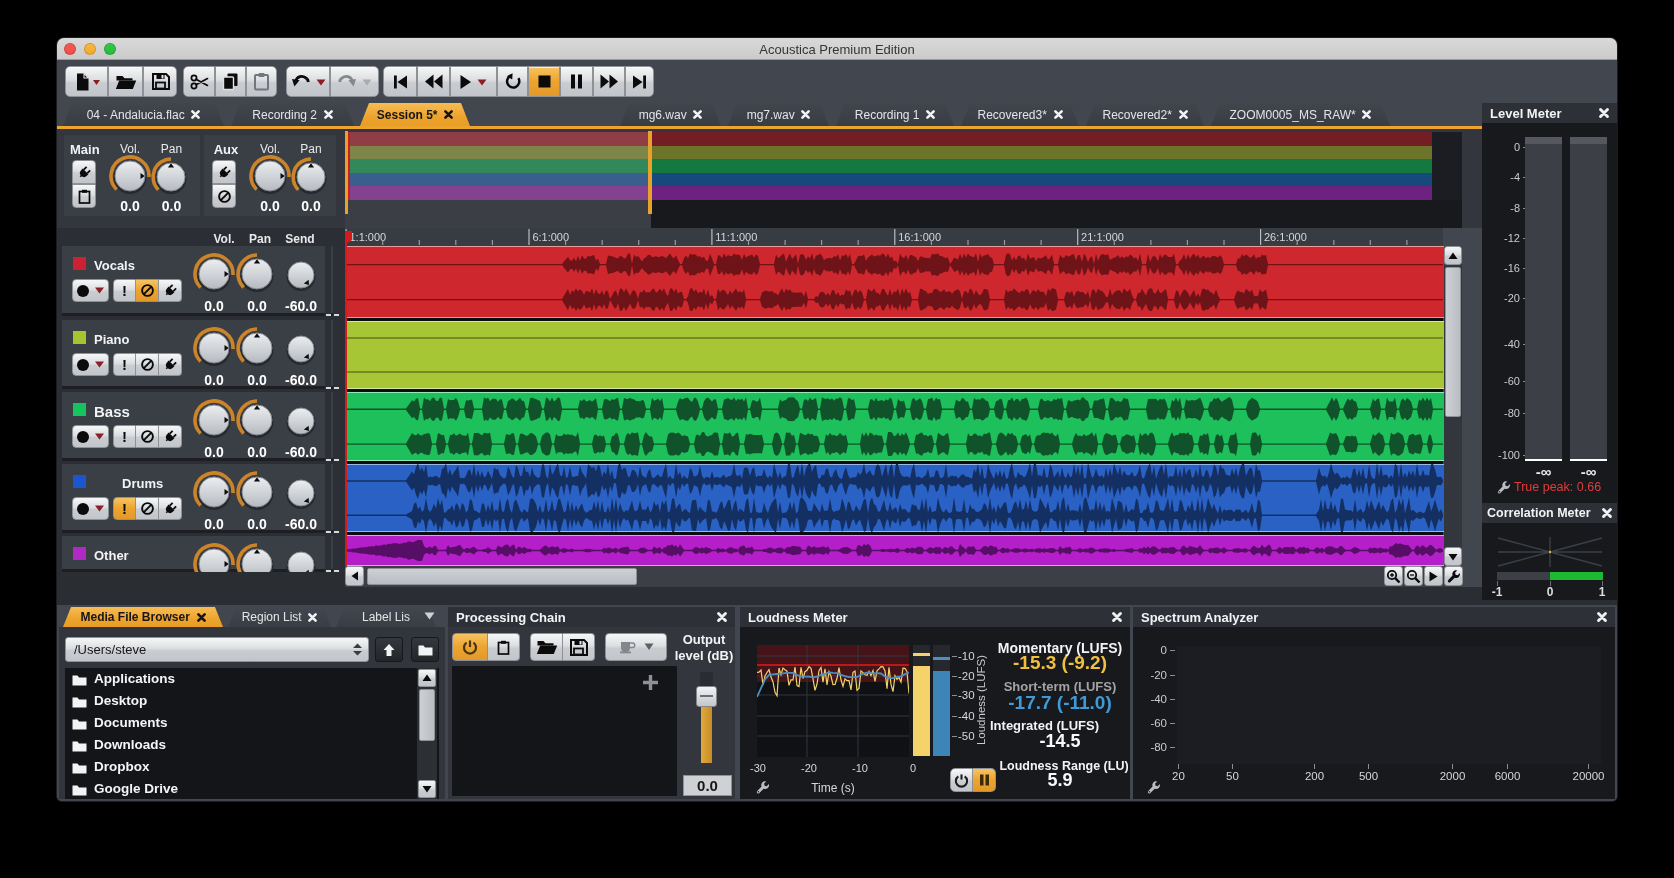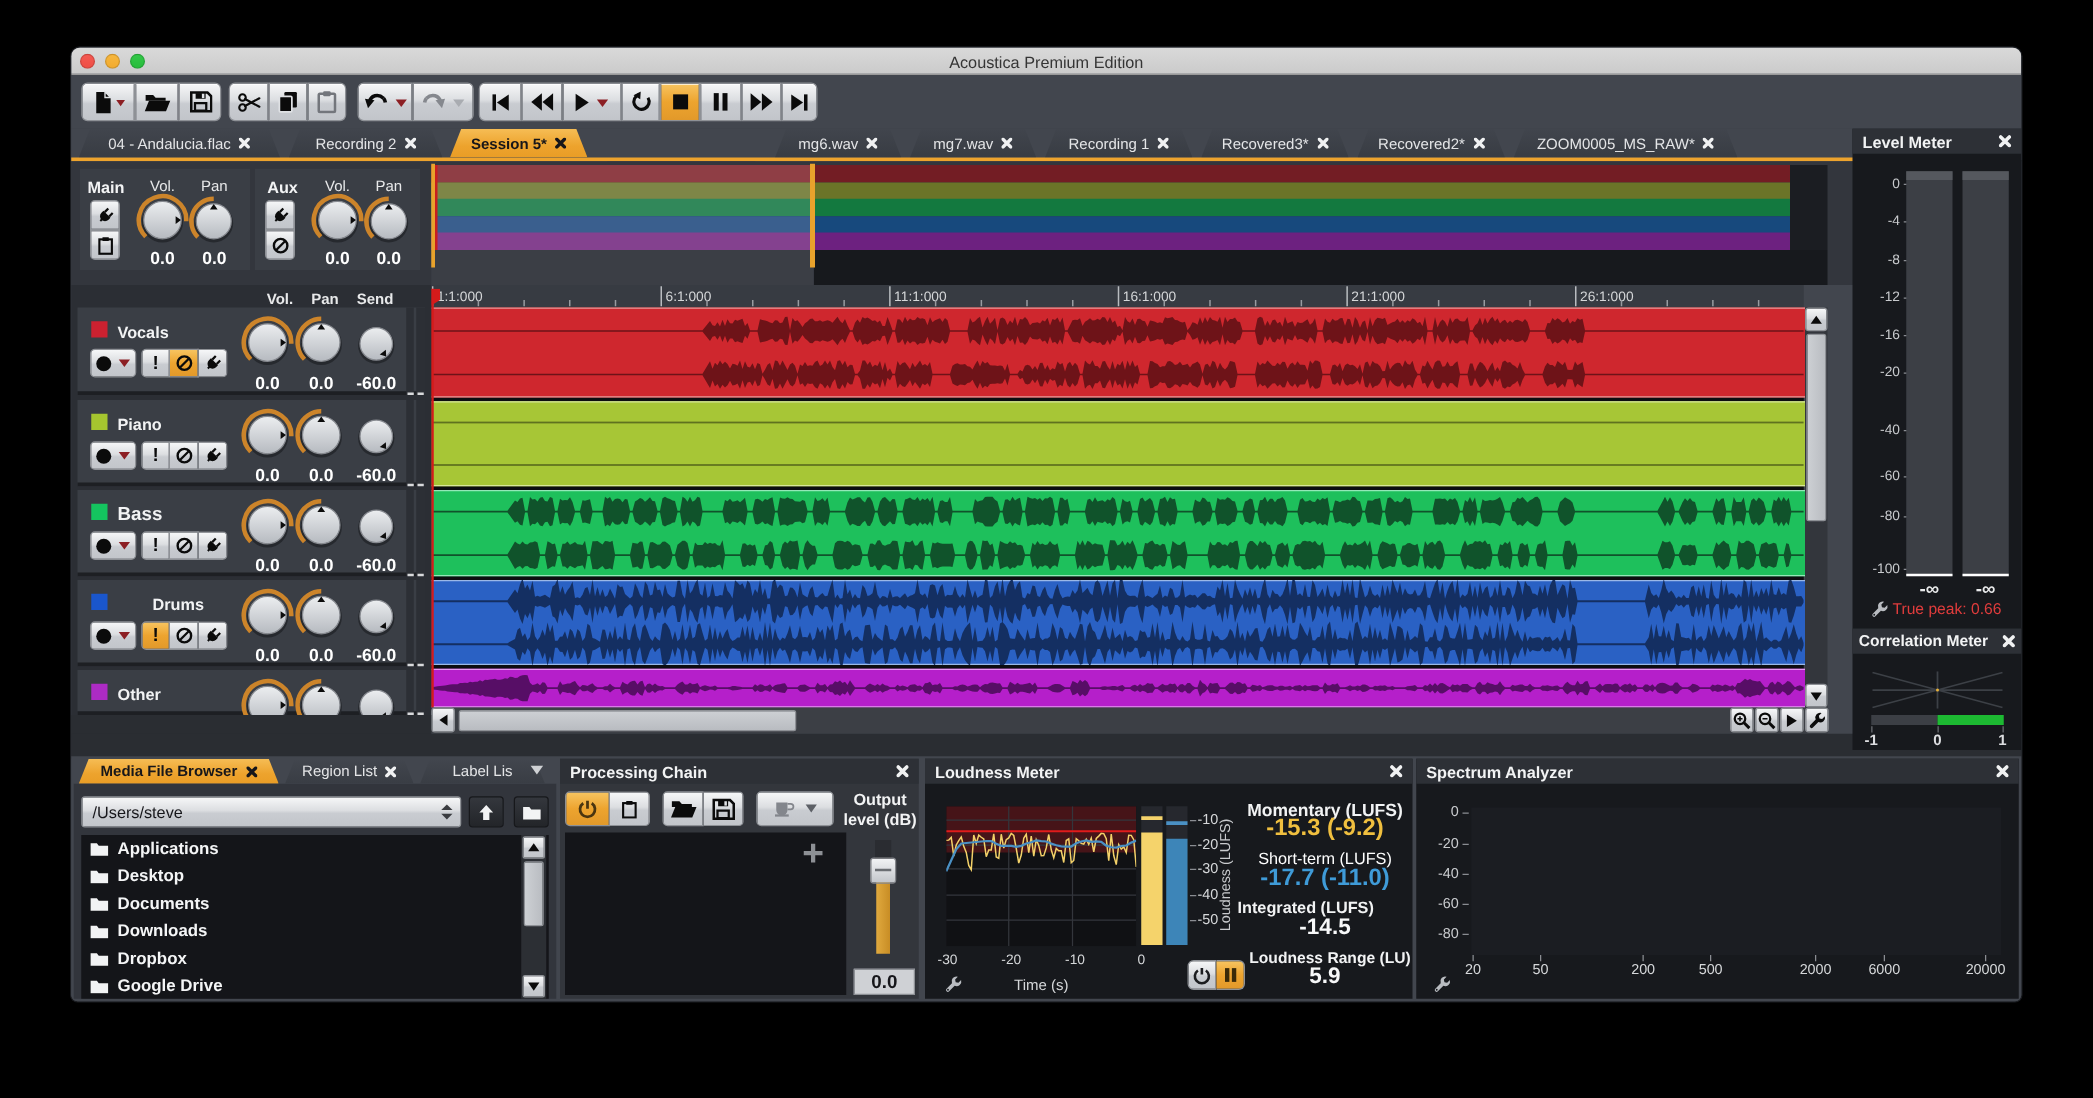--- a/index.html
+++ b/index.html
@@ -955,21 +955,21 @@
 <div style="position:absolute;left:958px;top:669px;width:24px;height:14px;color:#d5d7d9;font-size:11.5px;line-height:14px;">-20</div>
 <div style="position:absolute;left:952px;top:695px;width:5px;height:1px;background:#8a8d92;"></div>
 <div style="position:absolute;left:958px;top:688px;width:24px;height:14px;color:#d5d7d9;font-size:11.5px;line-height:14px;">-30</div>
 <div style="position:absolute;left:952px;top:716px;width:5px;height:1px;background:#8a8d92;"></div>
 <div style="position:absolute;left:958px;top:709px;width:24px;height:14px;color:#d5d7d9;font-size:11.5px;line-height:14px;">-40</div>
 <div style="position:absolute;left:952px;top:736px;width:5px;height:1px;background:#8a8d92;"></div>
 <div style="position:absolute;left:958px;top:729px;width:24px;height:14px;color:#d5d7d9;font-size:11.5px;line-height:14px;">-50</div>
 <div style="position:absolute;left:926px;top:693px;width:110px;height:14px;color:#c9cbce;font-size:11.5px;line-height:14px;white-space:nowrap;transform:rotate(-90deg);transform-origin:50% 50%;text-align:center;">Loudness (LUFS)</div>
 <div style="position:absolute;left:990px;top:641px;width:140px;height:15px;color:#f2f3f4;font-size:14px;font-weight:bold;text-align:center;line-height:15px;">Momentary (LUFS)</div>
 <div style="position:absolute;left:980px;top:654px;width:160px;height:18px;color:#f0bf3f;font-size:19px;font-weight:bold;text-align:center;line-height:18px;">-15.3 (-9.2)</div>
-<div style="position:absolute;left:990px;top:680px;width:140px;height:14px;color:#ffffff;font-size:13px;font-weight:normal;text-align:center;line-height:14px;">Short-term (LUFS)</div>
+<div style="position:absolute;left:990px;top:680px;width:140px;height:14px;color:#a3a3a3;font-size:13px;font-weight:bold;text-align:center;line-height:14px;">Short-term (LUFS)</div>
 <div style="position:absolute;left:980px;top:694px;width:160px;height:18px;color:#3f9bd8;font-size:19px;font-weight:bold;text-align:center;line-height:18px;">-17.7 (-11.0)</div>
 <div style="position:absolute;left:990px;top:719px;width:140px;height:14px;color:#f2f3f4;font-size:13px;font-weight:bold;text-align:left;line-height:14px;">Integrated (LUFS)</div>
 <div style="position:absolute;left:990px;top:733px;width:140px;height:17px;color:#f7f8f9;font-size:18px;font-weight:bold;text-align:center;line-height:17px;">-14.5</div>
 <div style="position:absolute;left:999px;top:759px;width:130px;height:14px;color:#f2f3f4;font-size:12.5px;font-weight:bold;text-align:center;line-height:14px;white-space:nowrap;">Loudness Range (LU)</div>
 <div style="position:absolute;left:990px;top:772px;width:140px;height:17px;color:#f7f8f9;font-size:18px;font-weight:bold;text-align:center;line-height:17px;">5.9</div>
 <div style="position:absolute;left:950px;top:768px;width:23px;height:24px;border-radius:5px 0 0 5px;background:linear-gradient(#f6f7f8,#dcdee1 45%,#c9ccd1 55%,#c2c5ca);border:1px solid #8e9196;display:flex;align-items:center;justify-content:center;">
     <svg width="15" height="15" viewBox="0 0 16 16">
       <path d="M8 1.5 V7" stroke="#1c1d20" stroke-width="2.2"></path>
       <path d="M4.6 3.6 a6 6 0 1 0 6.8 0" fill="none" stroke="#1c1d20" stroke-width="2.2"></path>
     </svg>

